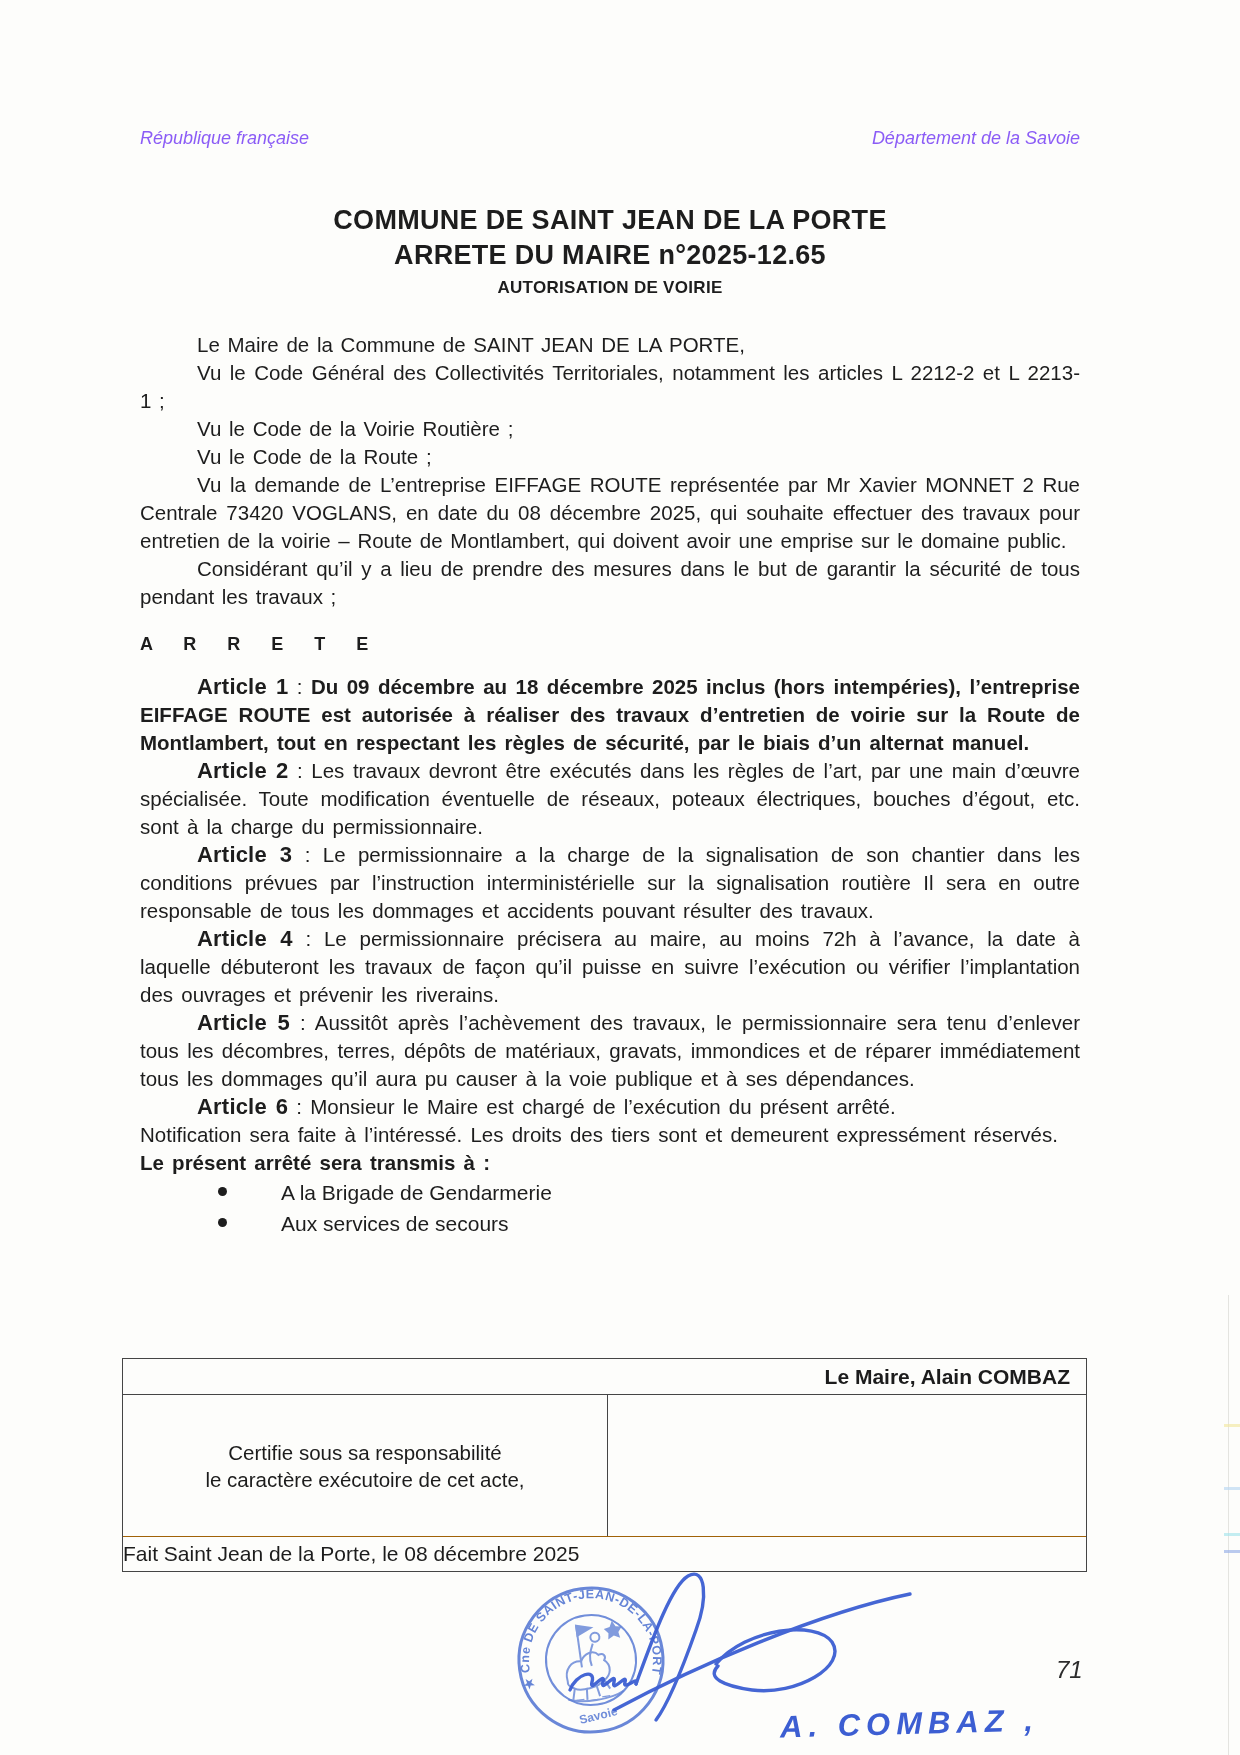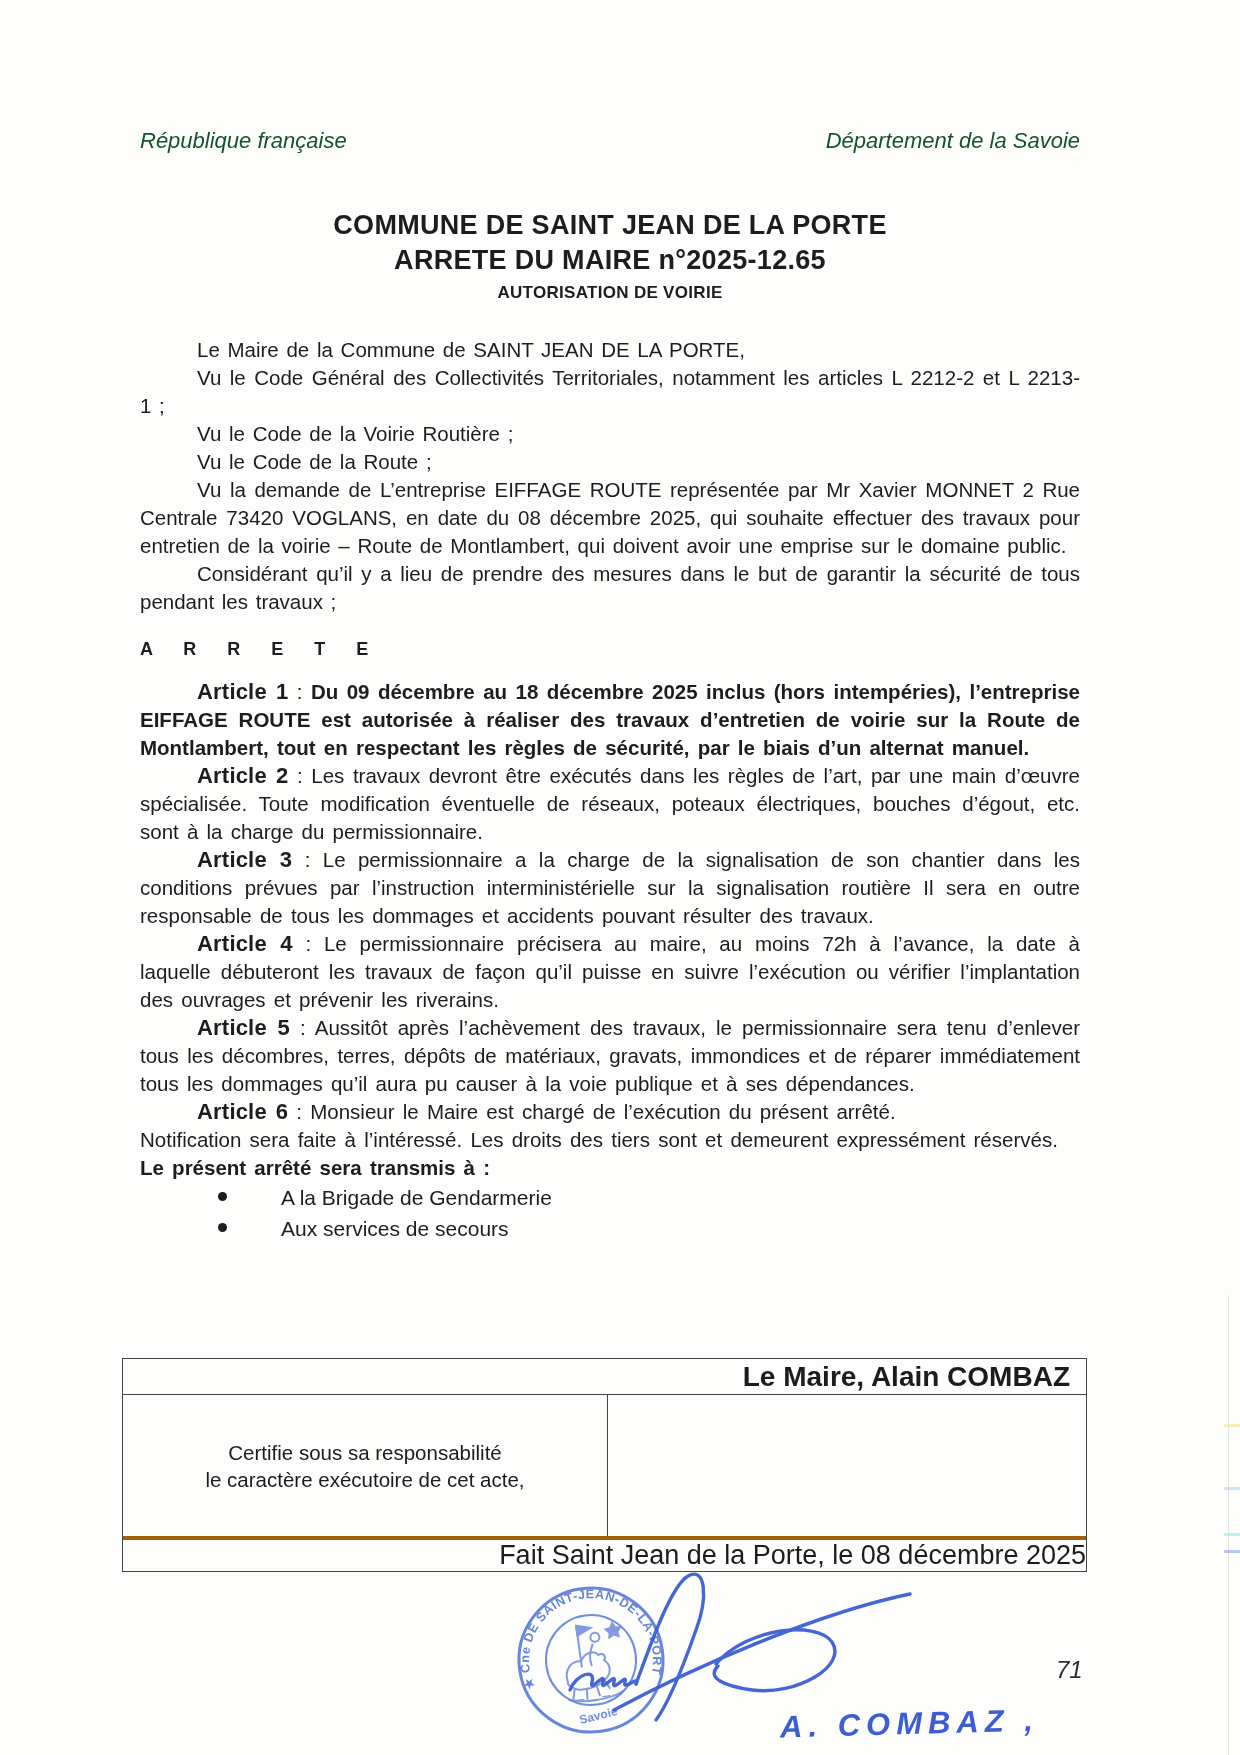--- a/index.html
+++ b/index.html
@@ -3,21 +3,21 @@
 <meta charset="utf-8">
 <style>
   html,body{margin:0;padding:0;background:#e8e8e6;}
   .page{
     position:relative;width:1240px;height:1755px;margin:0 auto;
     background:#fdfdfb;overflow:hidden;
     font-family:"Liberation Sans", sans-serif;color:#1d1d1d;
   }
   .content{position:absolute;left:140px;top:128px;width:940px;}
   .header-row{display:flex;justify-content:space-between;align-items:baseline;}
-  .header-row .hdr{font-style:italic;font-size:22px;color:#14532d;}
+  .header-row .hdr{font-style:italic;font-size:18px;color:#8b5cf6;}
   .title-block{text-align:center;margin-top:54px;}
   .title-l1,.title-l2{font-weight:bold;font-size:27px;line-height:35px;letter-spacing:.3px;}
   .title-l3{font-weight:bold;font-size:17px;line-height:30px;letter-spacing:.3px;}
   .body-block{margin-top:28px;}
   .para{font-size:20.5px;line-height:28px;text-align:justify;word-spacing:2px;margin:0;}
   .para.indent{text-indent:57px;}
   .para .b{font-weight:normal;}
   .arrete-heading{
     text-align:left;font-weight:bold;font-size:18px;letter-spacing:13px;
     margin:18px 0 14px 0;line-height:30px;
@@ -30,29 +30,29 @@
   .bullet-row{display:flex;align-items:baseline;margin-left:78px;font-size:21px;line-height:31px;}
   .bullet-dot{width:9px;height:9px;border-radius:50%;background:#1d1d1d;flex:0 0 9px;position:relative;top:-4px;}
   .bullet-text{margin-left:54px;}
   
   .sig-table{
     position:absolute;left:122px;top:1358px;width:965px;
     border:1.5px solid #454545;box-sizing:border-box;background:transparent;
     font-size:20.5px;color:#1c1c1c;
   }
   .sig-row1{height:36px;border-bottom:1px solid #454545;display:flex;align-items:center;justify-content:flex-end;
-    padding-right:16px;font-weight:bold;font-size:28px;box-sizing:border-box;}
+    padding-right:16px;font-weight:bold;font-size:21px;box-sizing:border-box;}
   .sig-row2{display:flex;height:141px;box-sizing:border-box;}
   .sig-cell-left{width:485px;border-right:1px solid #454545;box-sizing:border-box;
     display:flex;flex-direction:column;align-items:center;justify-content:center;text-align:center;line-height:27px;}
   .sig-cell-right{flex:1;display:flex;align-items:center;justify-content:center;text-align:center;
     line-height:23.5px;padding:4px 10px;box-sizing:border-box;}
   .sig-cell-right .it{font-style:italic;}
-  .sig-row3{height:35px;border-top:4px solid #a16207;display:flex;align-items:center;justify-content:flex-end;
-    font-size:27px;box-sizing:border-box;}
+  .sig-row3{height:35px;border-top:1px solid #a16207;display:flex;align-items:center;justify-content:flex-start;
+    font-size:21px;box-sizing:border-box;}
   
   .stamp-wrap{position:absolute;left:505px;top:1574px;width:172px;height:181px;opacity:.92;}
   .signature-wrap{position:absolute;left:556px;top:1568px;width:420px;height:187px;pointer-events:none;}
   .sig-name{
     position:absolute;left:780px;top:1706px;color:#3c5ed2;font-style:italic;font-weight:bold;
     font-size:31px;letter-spacing:6px;transform:rotate(-1.5deg);white-space:nowrap;
   }
   .page-number{position:absolute;left:1056px;top:1656px;font-size:24px;font-style:italic;color:#2c2c2c;}
   .artifact{position:absolute;}
 </style>

